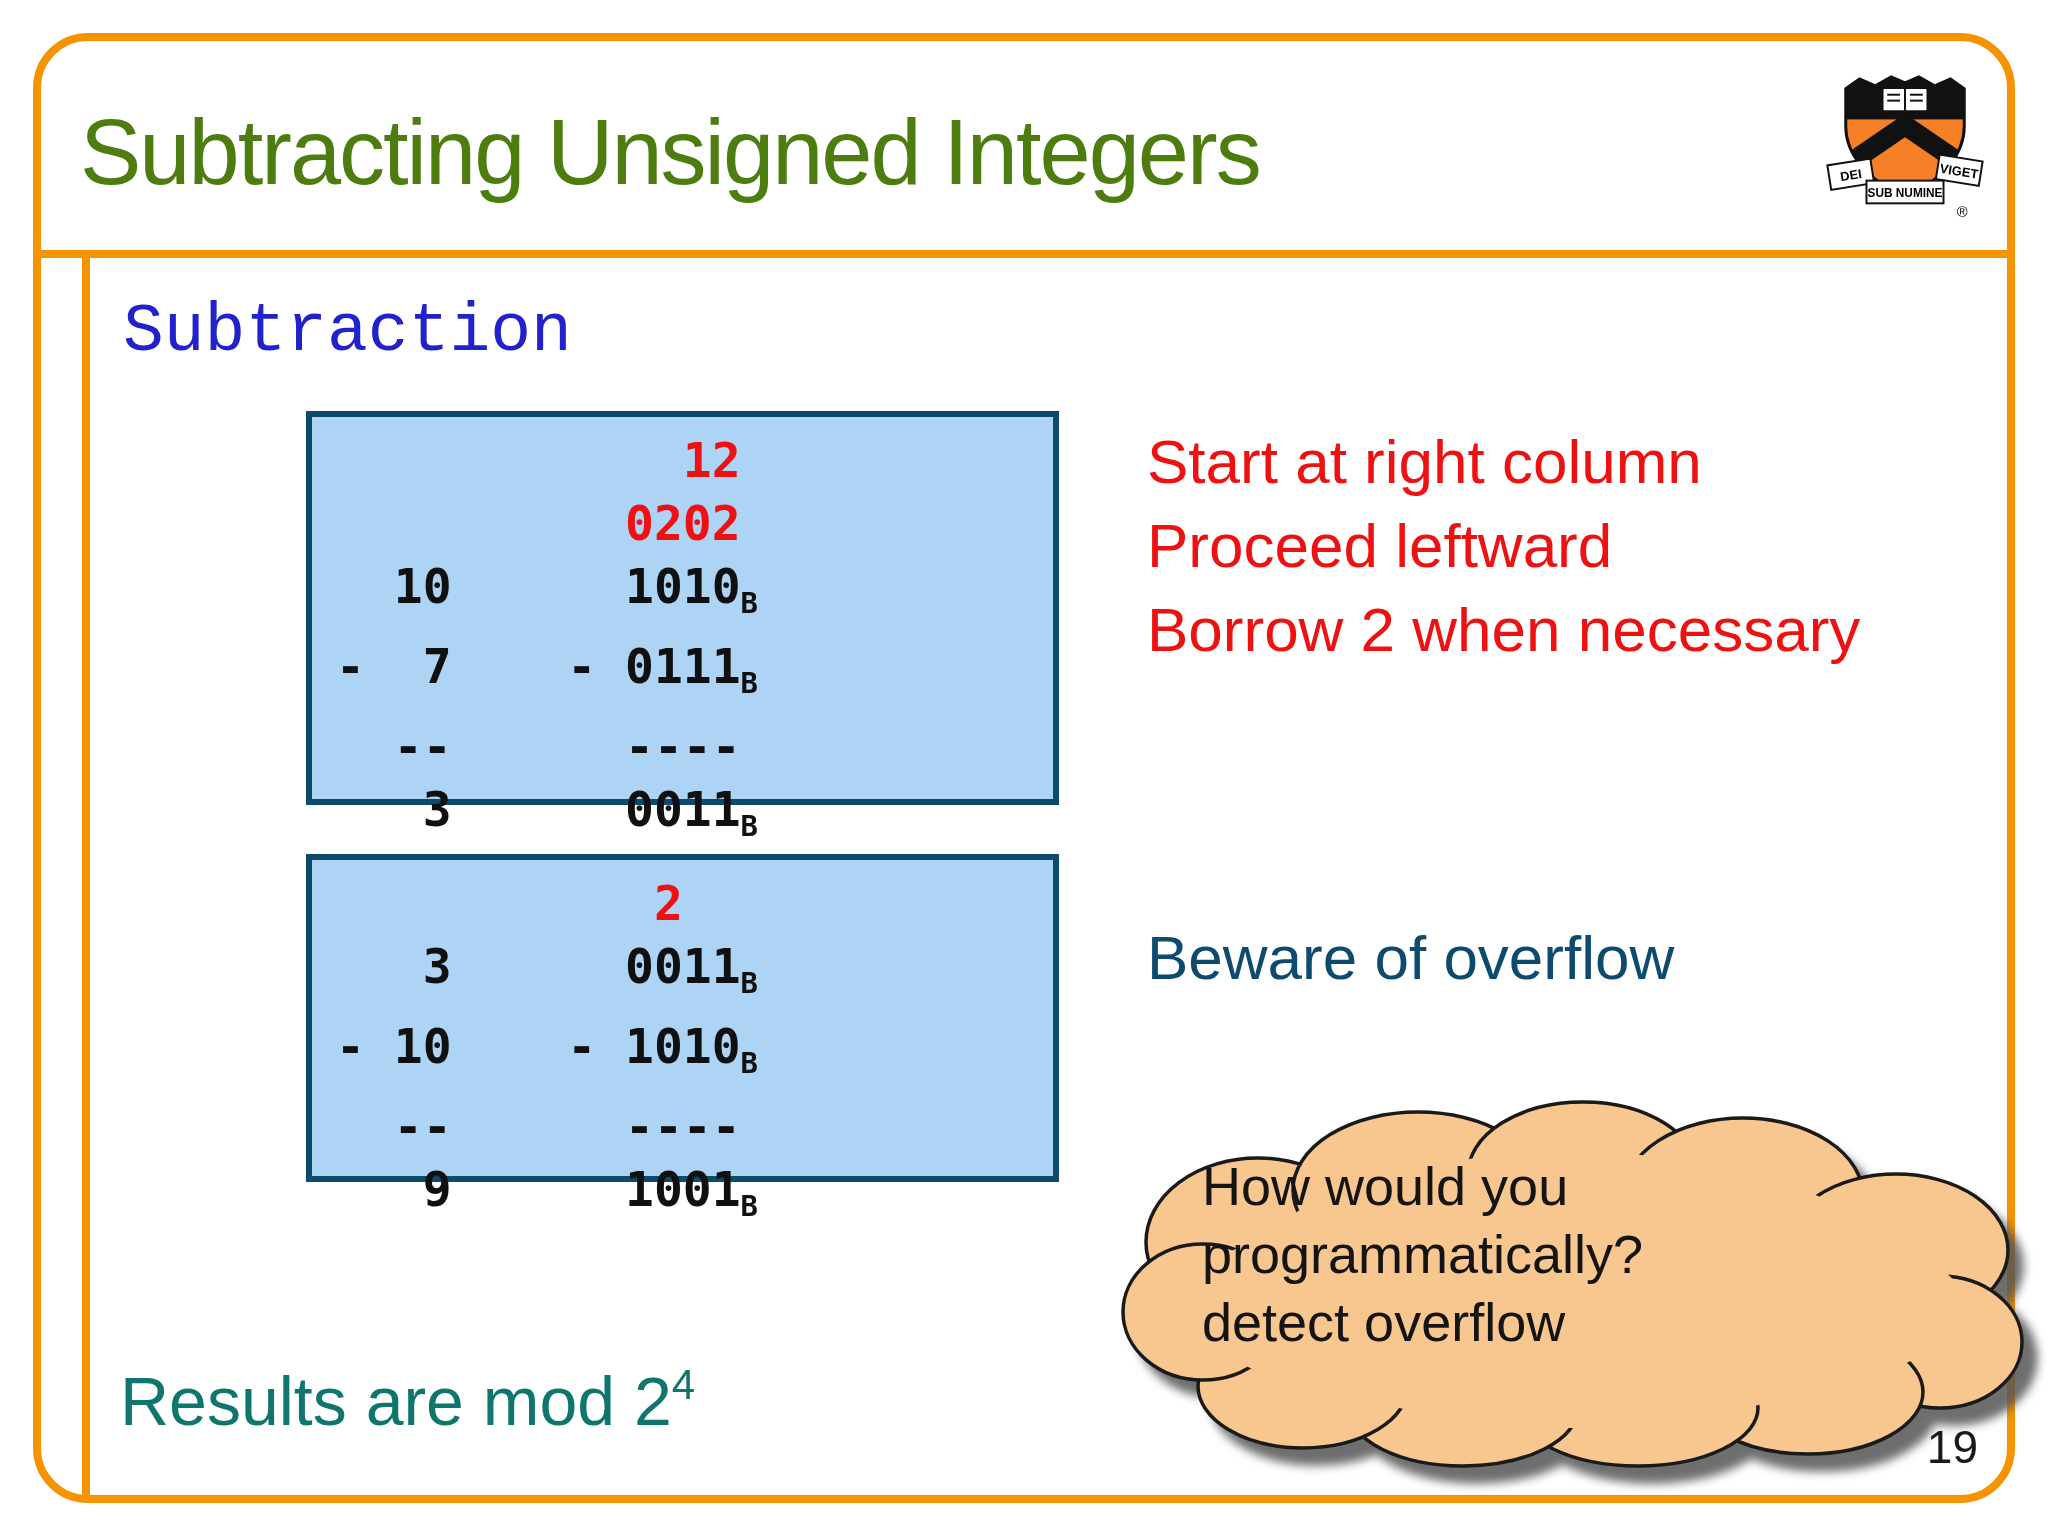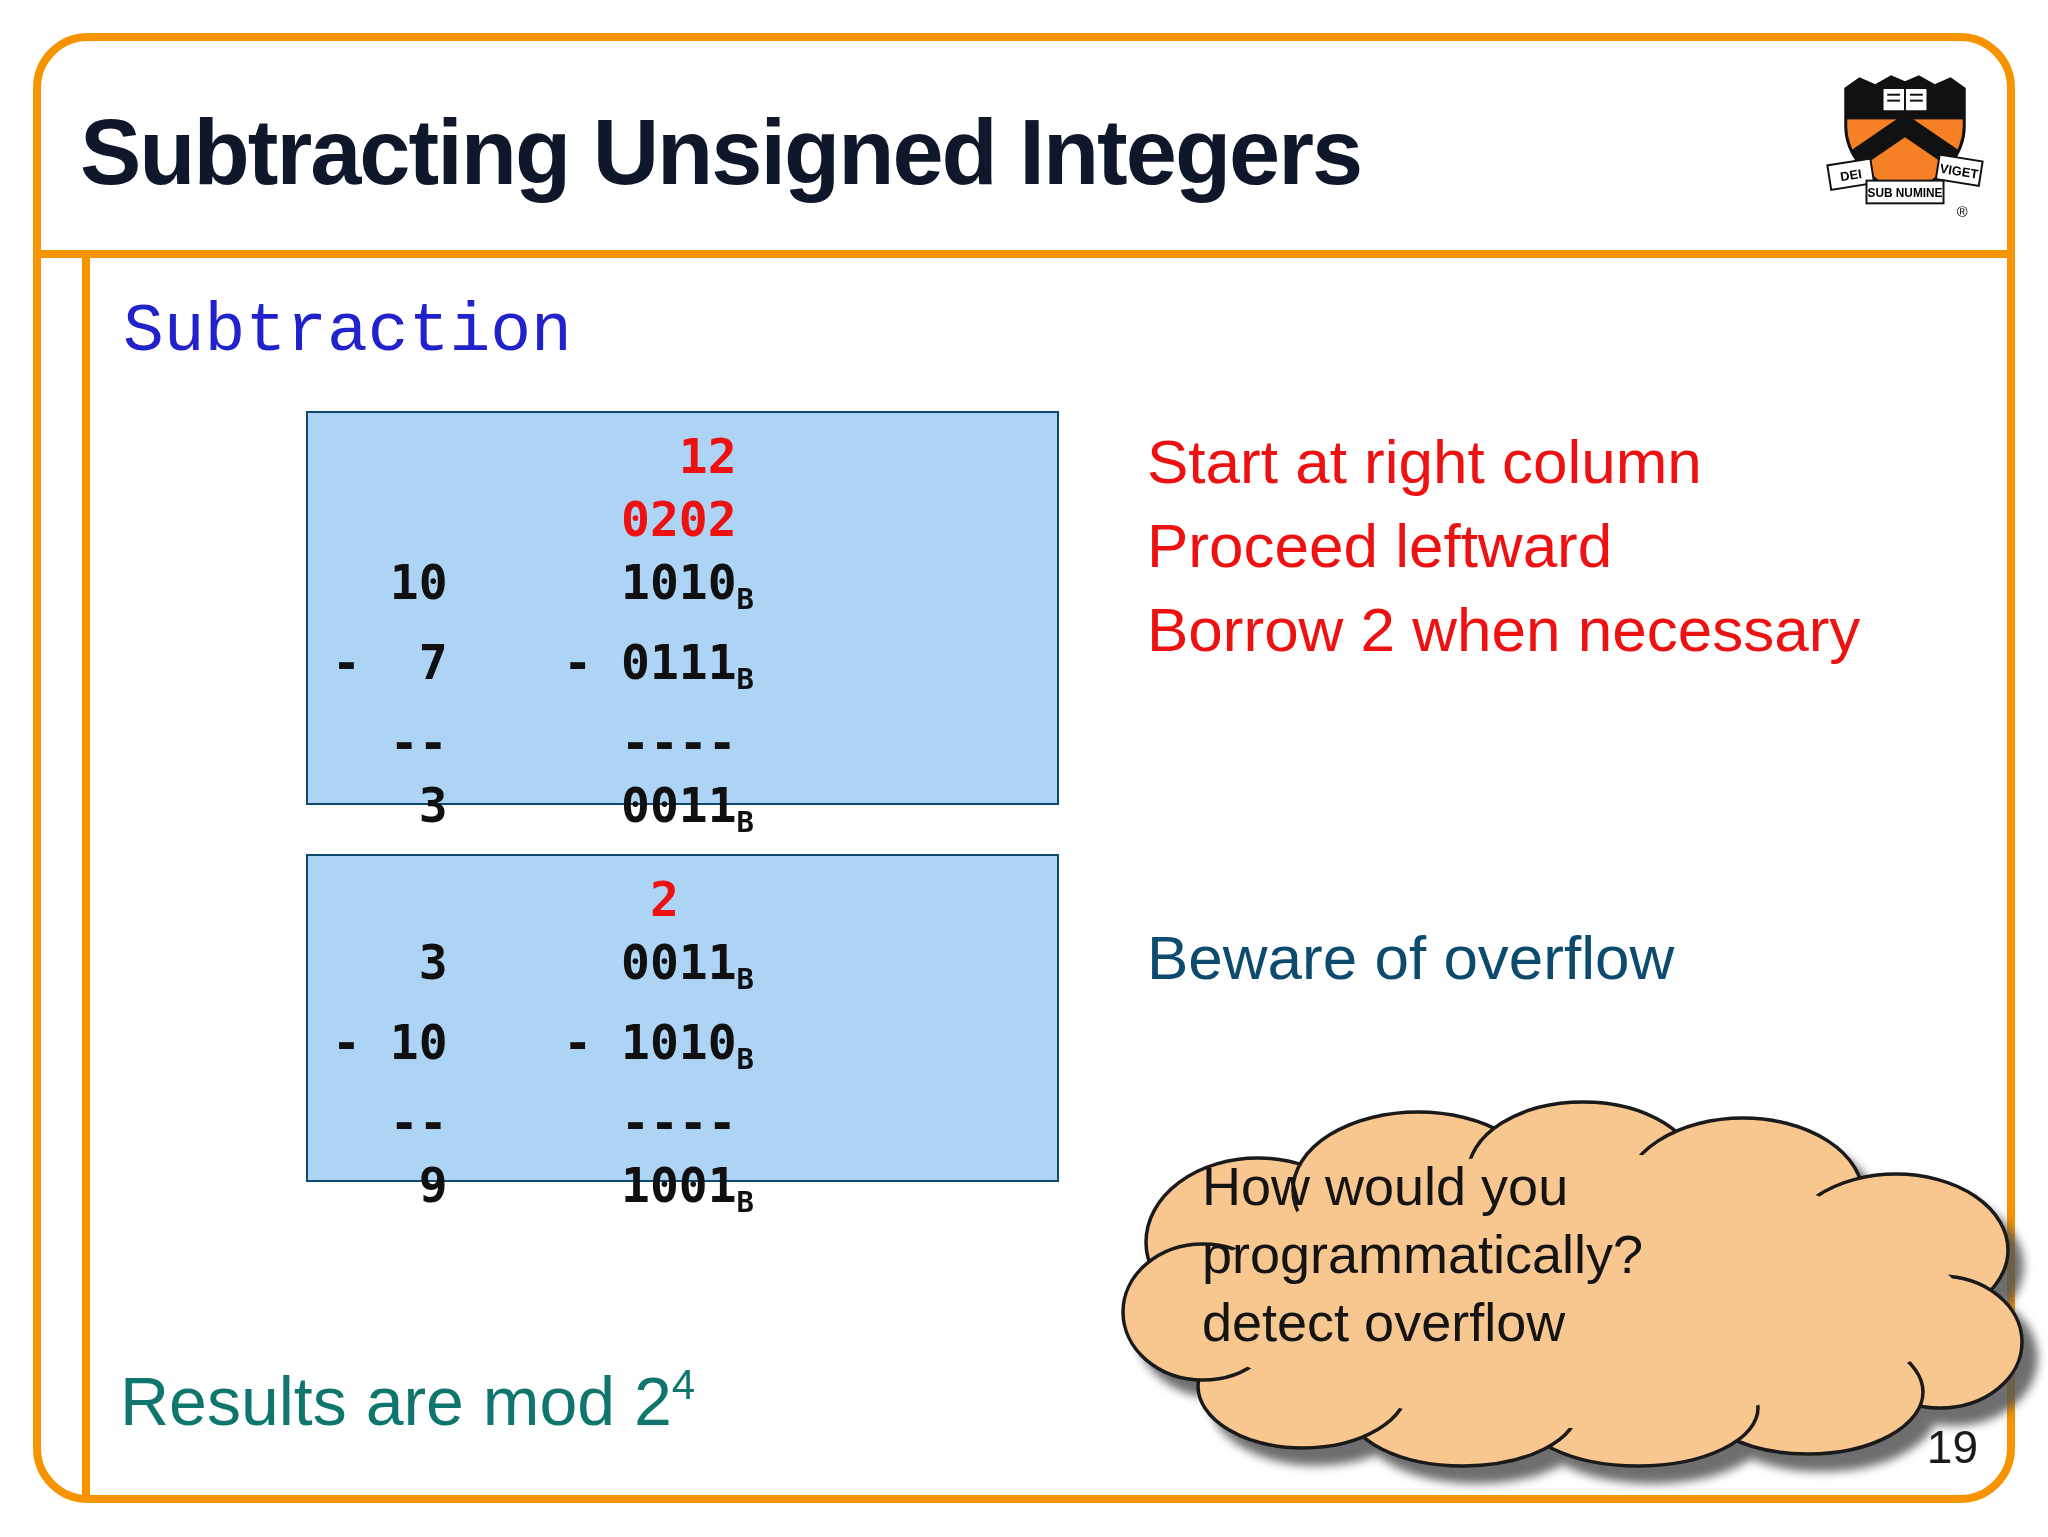--- a/index.html
+++ b/index.html
@@ -17,34 +17,34 @@
     position:absolute;left:37px;top:250px;width:1974px;height:8px;
     background:#F59400;
   }
   .v-divider{
     position:absolute;left:82px;top:254px;width:8px;height:1245px;
     background:#F59400;
   }
   
   .slide-title{
     position:absolute;left:80px;top:100px;
-    font-size:92px;font-weight:bold;color:#0f172a;letter-spacing:-2px;
+    font-size:92px;font-weight:normal;color:#4d7c0f;letter-spacing:-2px;
     white-space:nowrap;
   }
   
   .logo{position:absolute;left:1826px;top:66px;width:158px;height:170px;}
   
   .section-heading{
     position:absolute;left:123px;top:293px;
     font-size:68px;color:#2222CC;white-space:nowrap;font-family:Liberation Mono, monospace;
   }
   
   .ex-box{
     position:absolute;left:306px;width:753px;
-    background:#AED4F5;border:2px solid #0c4a6e;box-sizing:border-box;
+    background:#AED4F5;border:6px solid #0c4a6e;box-sizing:border-box;
   }
   .ex-box.one{top:411px;height:394px;}
   .ex-box.two{top:854px;height:328px;}
   .mono-block{
     padding:12px 0 0 24px;
     font-family:"DejaVu Sans Mono", monospace;
     font-weight:bold;font-size:48px;line-height:63px;color:#101010;
   }
   .mono-line{white-space:pre;}
   .carry{color:#EE1111;}

